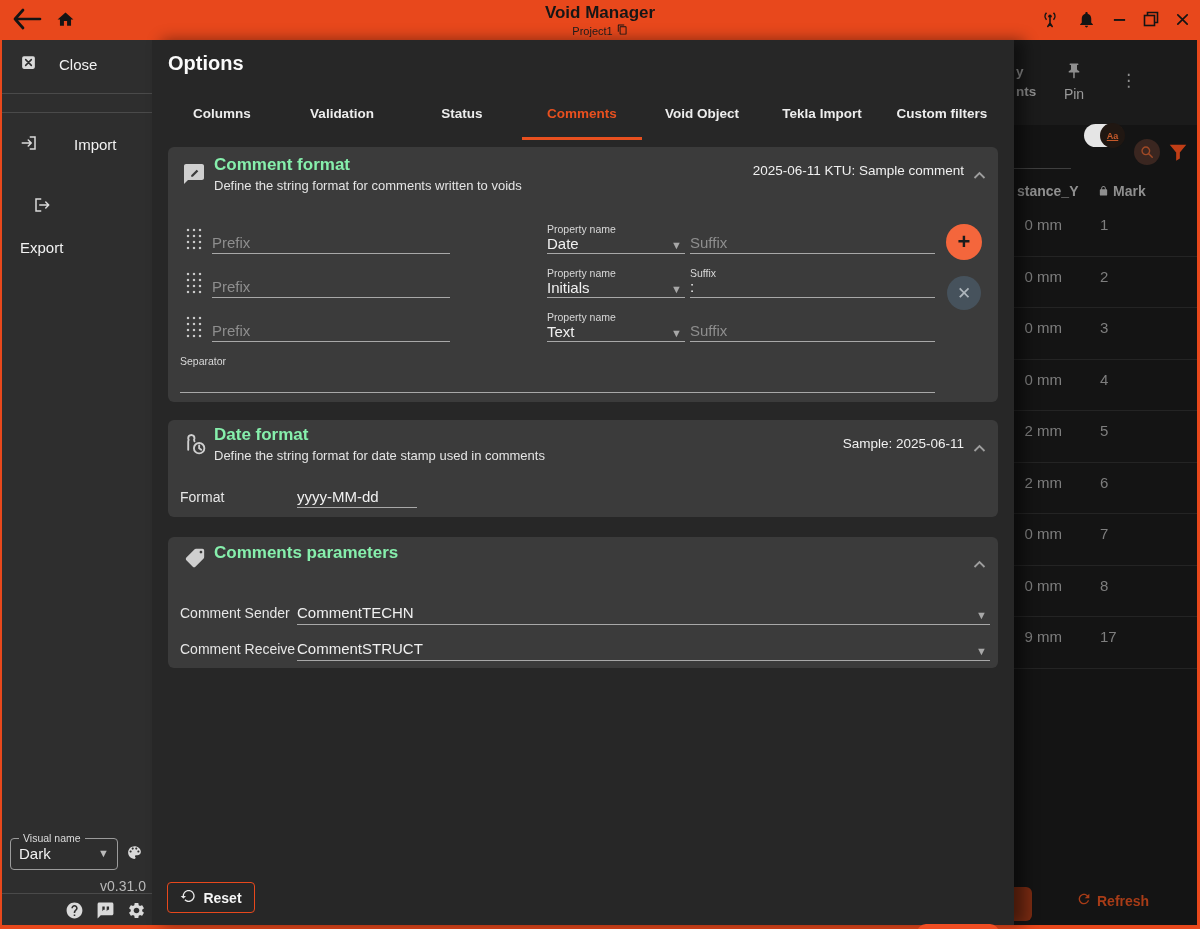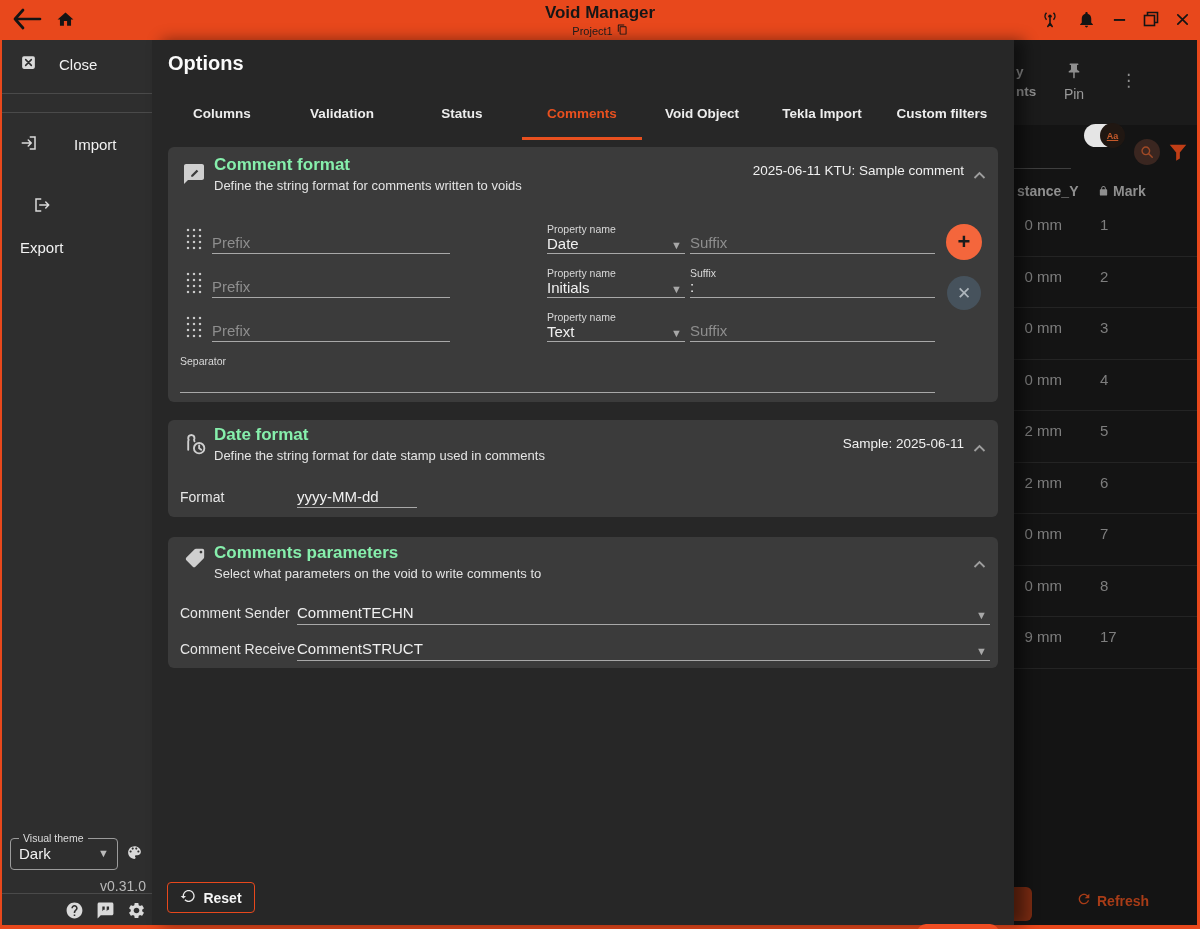--- a/index.html
+++ b/index.html
@@ -170,21 +170,21 @@
         <span>
           <svg width="18" height="18" viewBox="0 0 24 24" fill="none" stroke="#DADADA" stroke-width="2">
               <path d="M11 4H4v16h7"></path>
               <path d="M9 12h12M17 8l4 4-4 4" stroke-linecap="round" stroke-linejoin="round"></path>
             </svg>
         </span>
         <span>Export</span>
       </div>
 
       <div class="theme-box">
-        <span class="theme-legend">Visual theme</span>
+        <span class="theme-legend">Visual name</span>
         <span class="theme-val">Dark</span>
         <span class="theme-dd">▼</span>
       </div>
       <span style="position:absolute; left:124px; top:804px;">
         <svg width="17" height="17" viewBox="0 0 24 24">
             <path d="M12 3c-4.97 0-9 4.03-9 9s4.03 9 9 9c.83 0 1.5-.67 1.5-1.5 0-.39-.15-.74-.39-1.01-.23-.26-.38-.61-.38-.99 0-.83.67-1.5 1.5-1.5H16c2.76 0 5-2.24 5-5 0-4.42-4.03-8-9-8zm-5.5 9c-.83 0-1.5-.67-1.5-1.5S5.67 9 6.5 9 8 9.67 8 10.5 7.33 12 6.5 12zm3-4C8.67 8 8 7.33 8 6.5S8.67 5 9.5 5s1.5.67 1.5 1.5S10.33 8 9.5 8zm5 0c-.83 0-1.5-.67-1.5-1.5S13.67 5 14.5 5s1.5.67 1.5 1.5S15.33 8 14.5 8zm3 4c-.83 0-1.5-.67-1.5-1.5S16.67 9 17.5 9s1.5.67 1.5 1.5-.67 1.5-1.5 1.5z" fill="#DADADA"></path>
           </svg>
       </span>
       <div class="version">v0.31.0</div>
       <div class="side-div" style="top:853px;"></div>
@@ -290,21 +290,20 @@
         <input class="tinput" style="left: 129px; top: 66px; width: 120px;" value="yyyy-MM-dd">
       </section>
 
       <section class="card" style="top:497px; height:131px;">
         <span class="card-icon" style="left:16px; top:10px;">
           <svg width="22" height="22" viewBox="0 0 24 24" style="transform:rotate(90deg);">
               <path d="M21.41 11.58l-9-9C12.05 2.22 11.55 2 11 2H4c-1.1 0-2 .9-2 2v7c0 .55.22 1.05.59 1.42l9 9c.36.36.86.58 1.41.58.55 0 1.05-.22 1.41-.59l7-7c.37-.36.59-.86.59-1.41 0-.55-.23-1.06-.59-1.42zM5.5 7C4.67 7 4 6.33 4 5.5S4.67 4 5.5 4 7 4.67 7 5.5 6.33 7 5.5 7z" fill="#CFCFCF"></path>
             </svg>
         </span>
         <div class="card-title" style="top:6px;">Comments parameters</div>
-        <div class="card-sub" style="top:29px;">Select what parameters on the void to write comments to</div>
         <span class="card-chev" style="top:18px;">
           <svg width="13" height="9" viewBox="0 0 13 9" fill="none" stroke="#9E9E9E" stroke-width="1.8">
               <path d="M1.5 7 6.5 2l5 5"></path>
             </svg>
         </span>
 
         <div class="fval" style="left:12px; top:68px; font-size:14px; color:#E6E6E6;">Comment Sender</div>
         <div class="fval" style="left:129px; top:67px;">CommentTECHN</div>
         <span class="dd" style="left:808px; top:72px;">▼</span>
         <div class="uline" style="left:129px; top:87px; width:693px;"></div>

